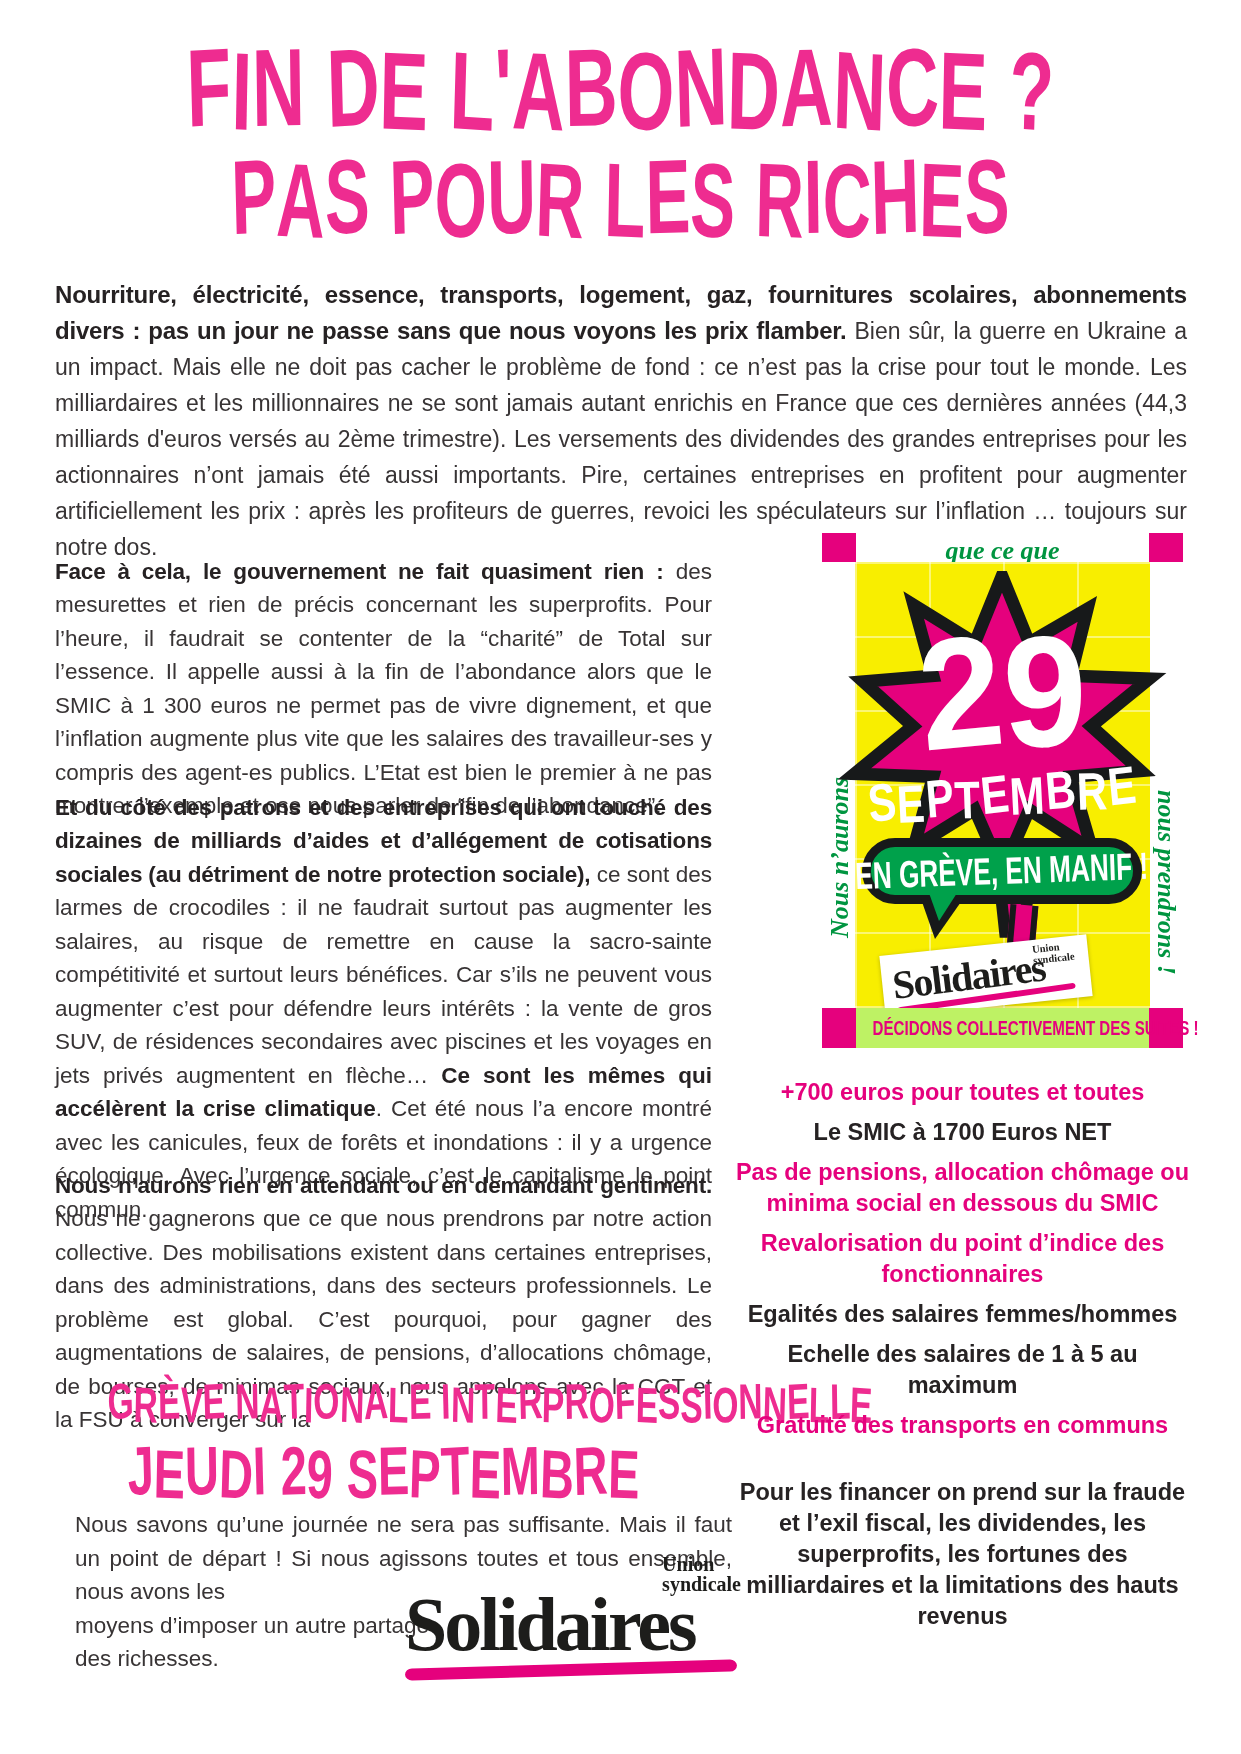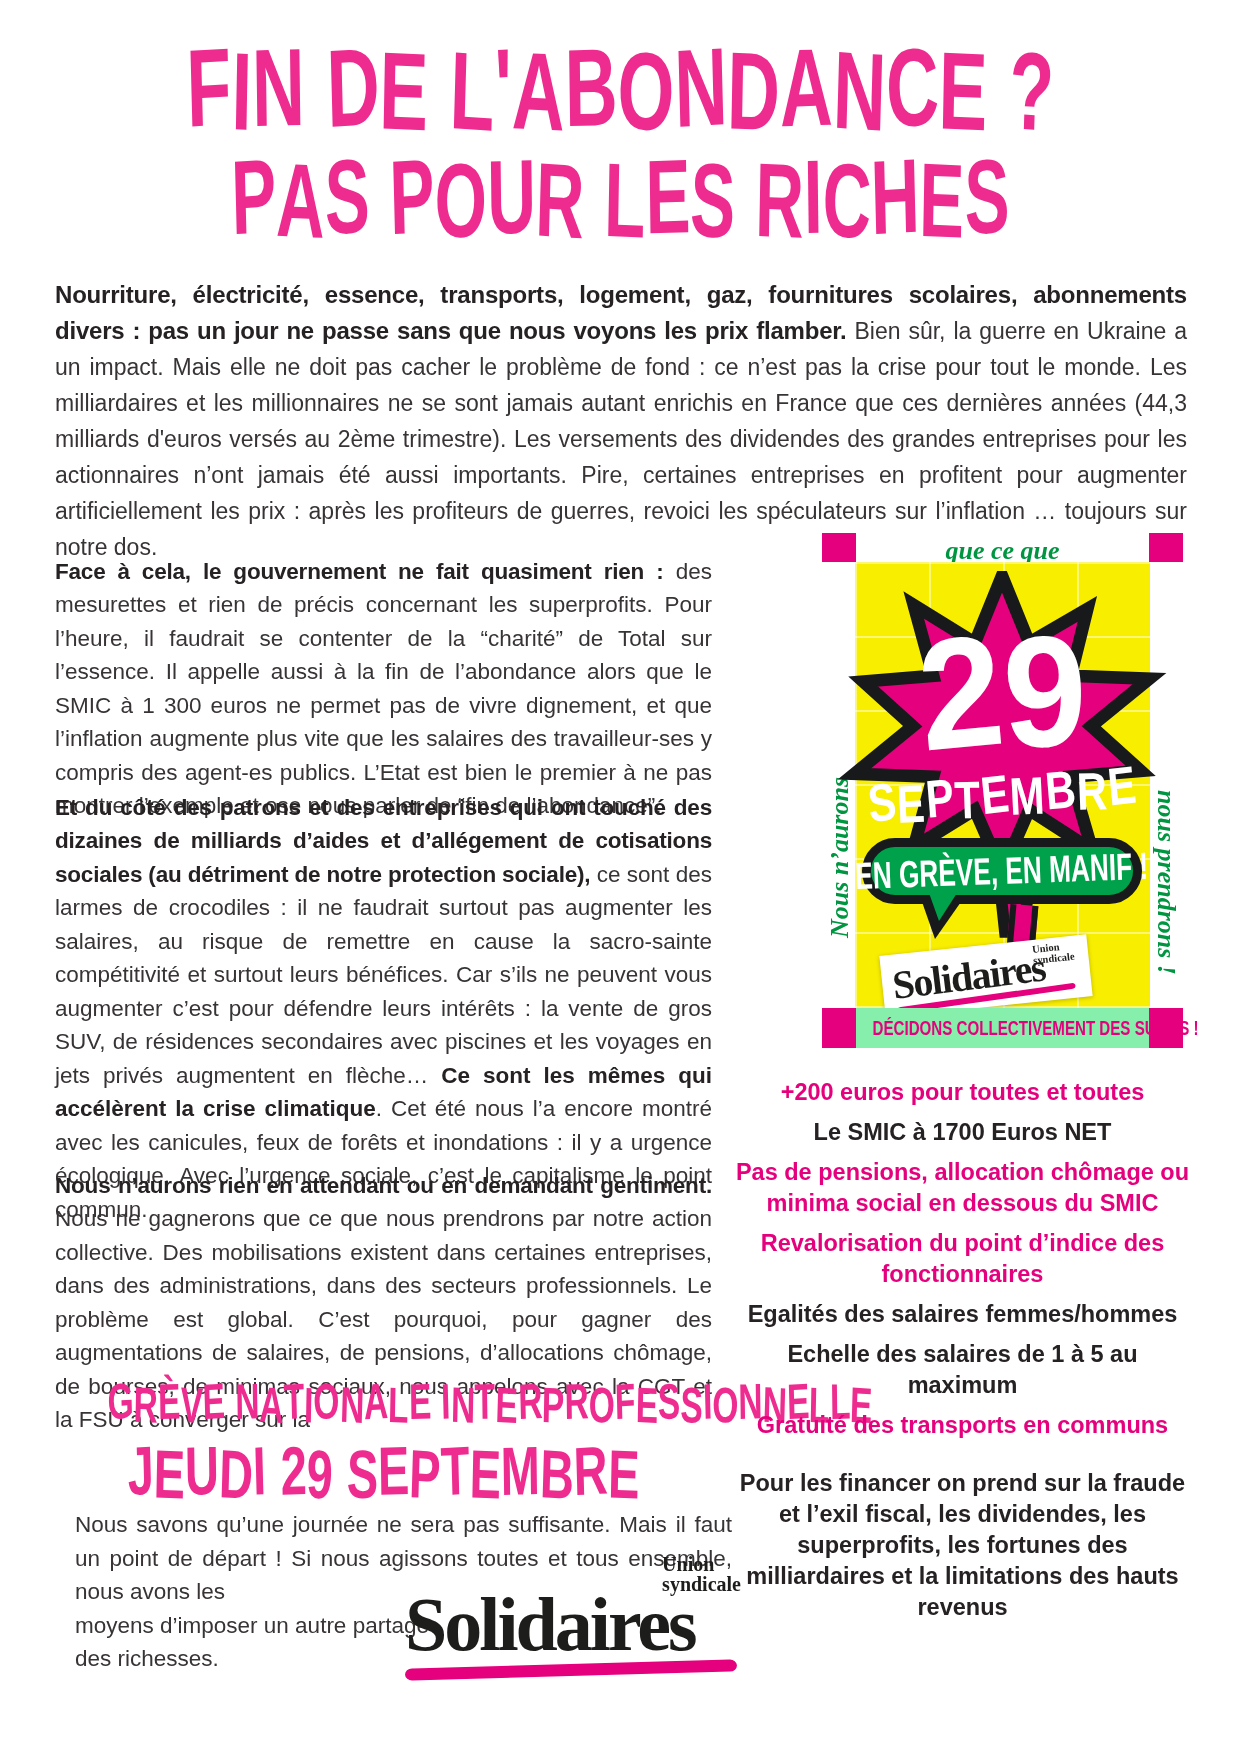--- a/index.html
+++ b/index.html
@@ -79,34 +79,34 @@
   .stem2{position:absolute;top:372px;left:186px;width:16px;height:56px;background:var(--accent-pink);
          border-left:6px solid var(--outline);border-right:6px solid var(--outline);transform:rotate(5deg);}
   .card{position:absolute;top:412px;left:60px;width:208px;height:62px;background:#fff;transform:rotate(-6deg);
         box-shadow:0 1px 4px rgba(0,0,0,.25);}
   .clogo-name{position:absolute;left:10px;top:10px;font-family:"Liberation Serif",serif;font-weight:700;
               font-size:40px;line-height:1.0;color:#1d1d1b;letter-spacing:-1.5px;transform:rotate(-1deg);}
   .clogo-small{position:absolute;right:14px;top:4px;font-family:"Liberation Serif",serif;font-weight:700;
                font-size:10.5px;line-height:1.05;color:#1d1d1b;}
   .clogo-underline{position:absolute;left:12px;bottom:6px;width:180px;height:6px;background:var(--accent-pink);
                    border-radius:4px/3px;transform:rotate(-2deg);}
-  .pb-band{position:absolute;bottom:0;left:0;right:0;height:40px;background:#86efac;}
+  .pb-band{position:absolute;bottom:0;left:0;right:0;height:40px;background:#bef264;}
   .pb-sq{position:absolute;width:34px;height:40px;background:var(--accent-pink);top:0;}
   .pb-sq.l{left:0;} .pb-sq.r{right:0;}
   .pb-text{position:absolute;left:0;right:0;top:0;height:40px;line-height:40px;text-align:center;
            color:var(--accent-pink);font-weight:800;font-size:21px;white-space:nowrap;
            transform:scaleX(0.72);transform-origin:center;}
 
   
   .mesures{position:absolute;left:735px;top:1068px;width:455px;text-align:center;}
   .m-head{font-size:33px;line-height:42px;font-weight:700;color:var(--ink-strong);}
   .m-item{font-size:23.5px;line-height:31px;font-weight:700;margin-top:9px;}
   .m-item.c-pink{color:var(--accent-pink);}
   .m-item.c-dark{color:var(--ink-strong);}
-  .m-financing{margin-top:27px;font-size:23.5px;line-height:31px;font-weight:700;color:var(--ink-strong);}
+  .m-financing{margin-top:36px;font-size:23.5px;line-height:31px;font-weight:700;color:var(--ink-strong);}
 
   .marker span{display:inline-block;}
 </style>
 </head>
 <body>
 
 <div class="page">
 
   <div class="headline">
     <div class="l1 marker"><span style="transform: rotate(-2.2deg) translateY(-1.5px);">F</span><span style="transform: rotate(1.6deg) translateY(1.5px);">I</span><span style="transform: rotate(-1.1deg) translateY(-1.5px);">N</span><span style="width: 0.3em;"> </span><span style="transform: rotate(-2.2deg) translateY(-1.5px);">D</span><span style="transform: rotate(1.6deg) translateY(1.5px);">E</span><span style="width: 0.3em;"> </span><span style="transform: rotate(2.4deg) translateY(1.5px);">L</span><span style="transform: rotate(-2.2deg) translateY(-1.5px);">'</span><span style="transform: rotate(1.6deg) translateY(1.5px);">A</span><span style="transform: rotate(-1.1deg) translateY(-1.5px);">B</span><span style="transform: rotate(2.4deg) translateY(1.5px);">O</span><span style="transform: rotate(-2.2deg) translateY(-1.5px);">N</span><span style="transform: rotate(1.6deg) translateY(1.5px);">D</span><span style="transform: rotate(-1.1deg) translateY(-1.5px);">A</span><span style="transform: rotate(2.4deg) translateY(1.5px);">N</span><span style="transform: rotate(-2.2deg) translateY(-1.5px);">C</span><span style="transform: rotate(1.6deg) translateY(1.5px);">E</span><span style="width: 0.3em;"> </span><span style="transform: rotate(2.4deg) translateY(1.5px);">?</span></div>
@@ -175,21 +175,21 @@
     </div>
 
     <div class="pb-band">
       <div class="pb-sq l"></div>
       <div class="pb-sq r"></div>
       <div class="pb-text">DÉCIDONS COLLECTIVEMENT DES SUITES !</div>
     </div>
   </div>
 
   <div class="mesures">
-    <div class="m-item c-pink">+200 euros pour toutes et toutes</div>
+    <div class="m-item c-pink">+700 euros pour toutes et toutes</div>
     <div class="m-item c-dark">Le SMIC à 1700 Euros NET</div>
     <div class="m-item c-pink">Pas de pensions, allocation chômage ou minima social en dessous du SMIC</div>
     <div class="m-item c-pink">Revalorisation du point d’indice des fonctionnaires</div>
     <div class="m-item c-dark">Egalités des salaires femmes/hommes</div>
     <div class="m-item c-dark">Echelle des salaires de 1 à 5 au maximum</div>
     <div class="m-item c-pink">Gratuité des transports en communs</div>
     <div class="m-financing">Pour les financer on prend sur la fraude et l’exil fiscal, les dividendes, les superprofits, les fortunes des milliardaires et la limitations des hauts revenus</div>
   </div>
 
 </div>

